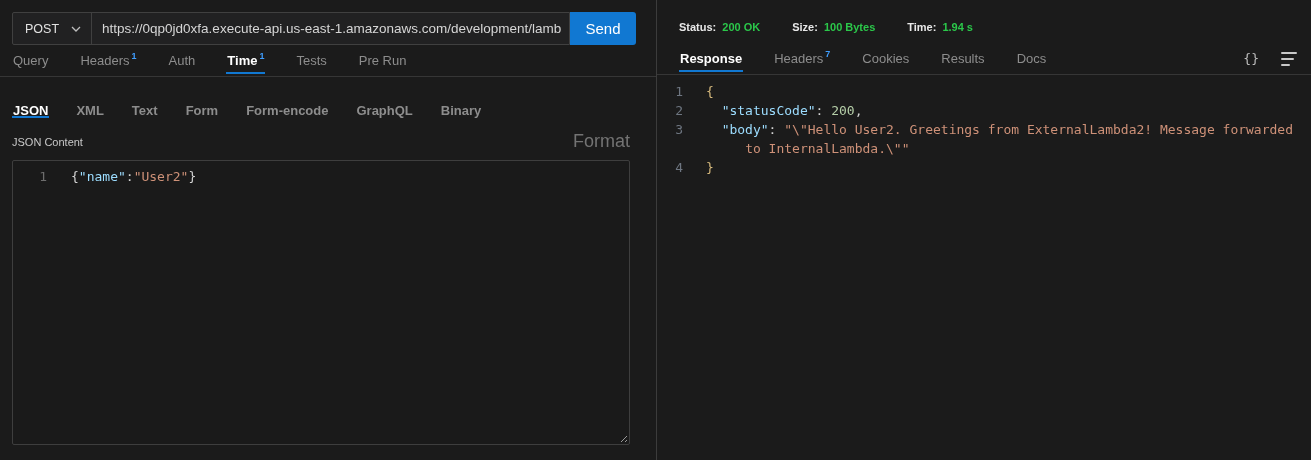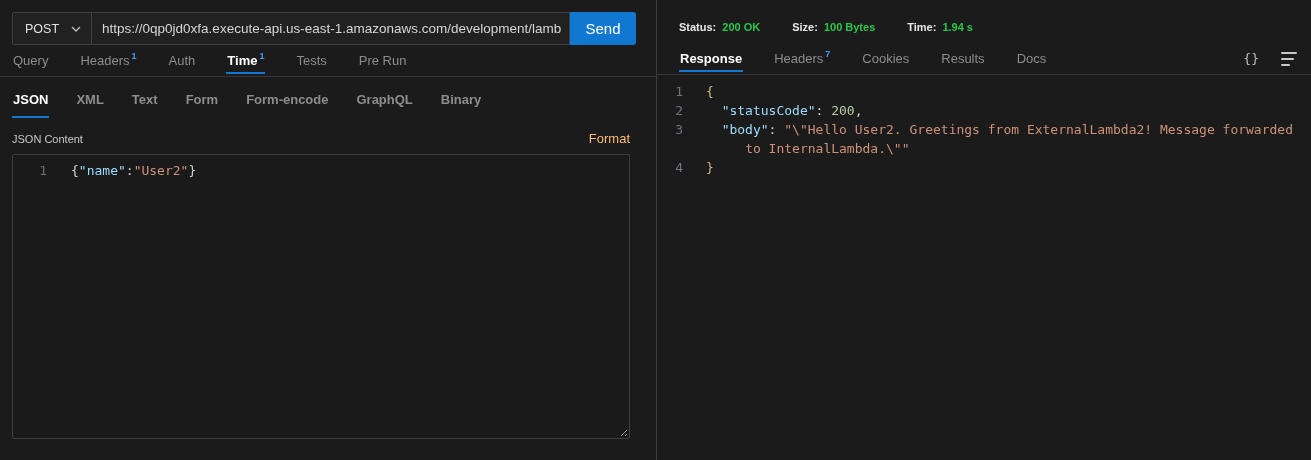--- a/index.html
+++ b/index.html
@@ -23,30 +23,30 @@
   .left-panel .panel-tabs { }
   .tabs { display:flex; gap:30px; align-items:center; height:100%; }
   .tab { position:relative; display:flex; align-items:flex-start; height:100%; align-items:center;
          color:#8d8d8d; font-size:13px; cursor:pointer; padding:0 1px; }
   .tab.active { color:#ffffff; font-weight:600; }
   .tab.active::after { content:""; position:absolute; left:0; right:0; bottom:2px; height:2px;
                        background:var(--accent,#1178d2); }
   .badge { color:var(--badge,#3f9eff); font-size:9px; font-weight:600; margin-left:2px;
            position:relative; top:-5px; }
 
-  .subtab-row { display:flex; gap:26px; padding:0 12px; margin-top:13px; height:28px; }
+  .subtab-row { display:flex; gap:26px; padding:0 12px; margin-top:13px; height:28px;align-items:flex-end; }
   .subtab { position:relative; color:#8d8d8d; font-size:13px; cursor:pointer; padding:2px 1px 0;font-weight:bold; }
   .subtab.active { color:#ffffff; font-weight:600; }
   .subtab.active::after { content:""; position:absolute; left:0; right:0; bottom:0; height:2px;
                           background:var(--accent,#1178d2); }
 
   .content-header { display:flex; justify-content:space-between; align-items:center;
                     margin:13px 26px 8px 12px; }
   .content-title { color:#c9c9c9; font-size:11px; }
-  .format-link { color:#fdba74; font-size:13px; cursor:pointer; }
+  .format-link { color:#737373; font-size:18px; cursor:pointer; }
 
   .editor { position:relative; margin:0 26px 0 12px; height:285px; border:1px solid #3e3e3e;
             border-radius:2px; background:#1a1a1a; padding-top:6px;
             font-family:"DejaVu Sans Mono", monospace; font-size:13px; }
   .editor .ln { width:34px; margin-right:24px; }
   .resize-grip { position:absolute; right:2px; bottom:2px; width:9px; height:9px;
                  background:repeating-linear-gradient(135deg, transparent 0 2px, #9a9a9a 2px 3px);
                  clip-path:polygon(100% 0, 100% 100%, 0 100%); cursor:nwse-resize; }
 
   

